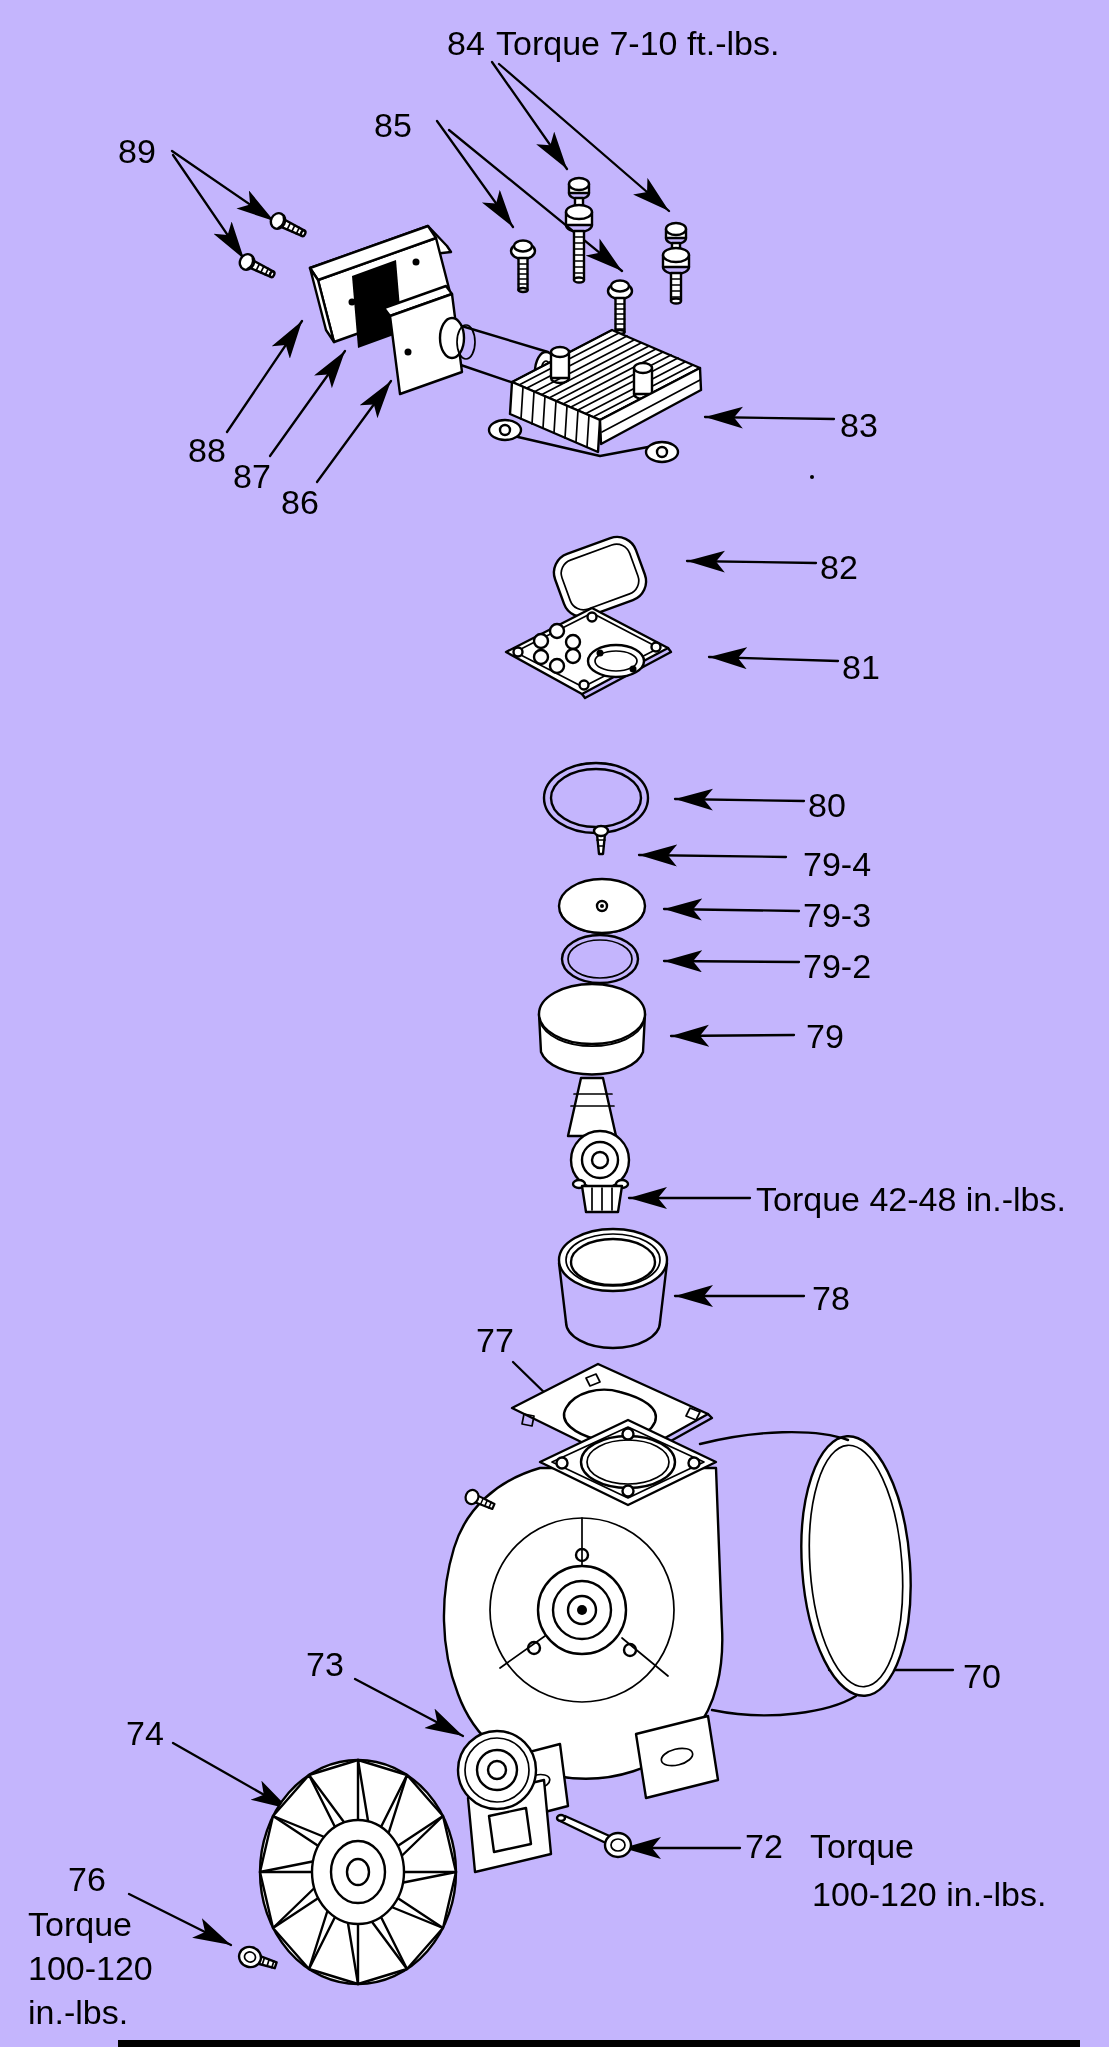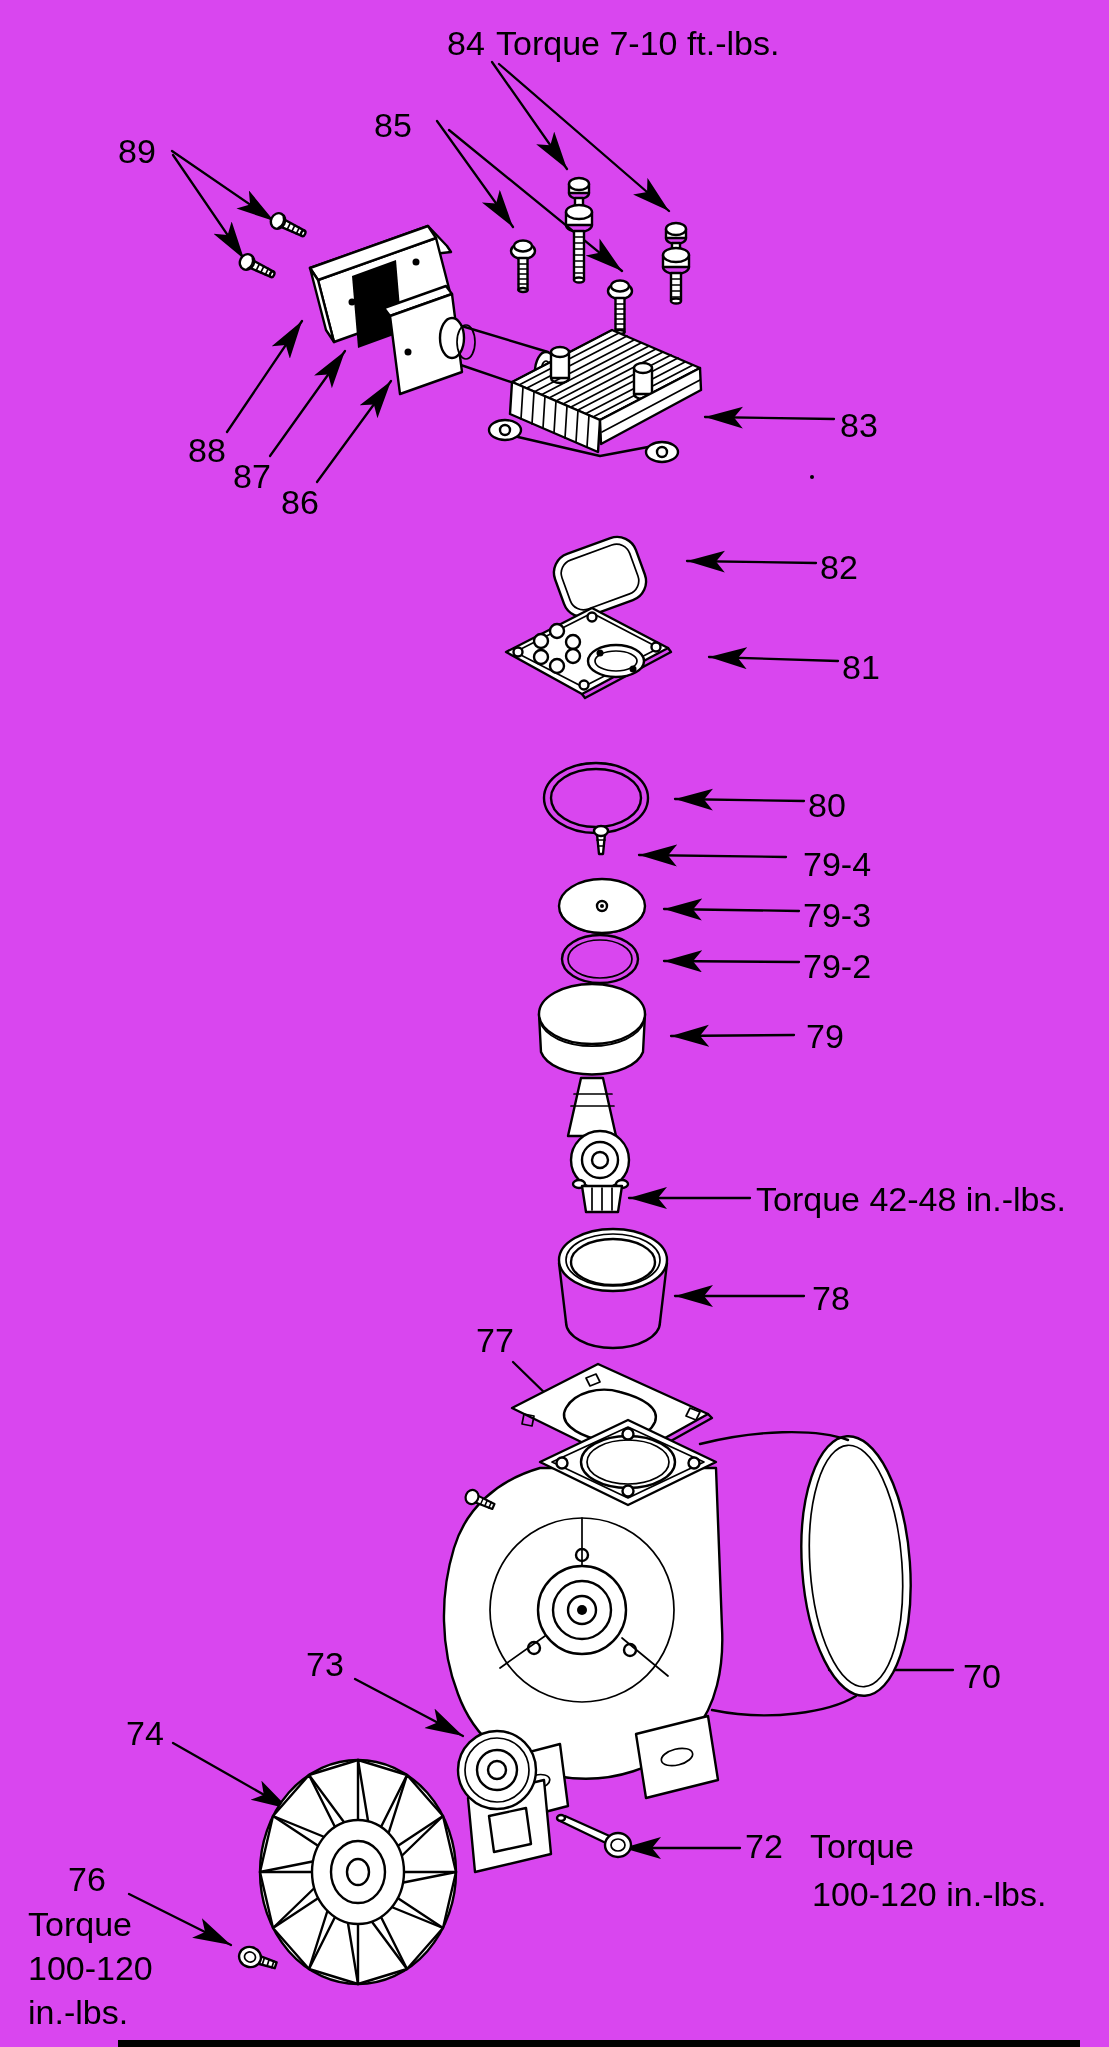--- a/index.html
+++ b/index.html
@@ -1,16 +1,16 @@
 <!DOCTYPE html>
 <html><head>
 <meta charset="utf-8">
 <style>
   html,body{margin:0;padding:0;background:#fff}
-  .stage{position:relative;width:1109px;height:2047px;background:#d946ef;overflow:hidden}
+  .stage{position:relative;width:1109px;height:2047px;background:#c4b5fd;overflow:hidden}
   .stage svg{position:absolute;left:0;top:0}
   .ln{fill:none;stroke:#000;stroke-width:2.4;stroke-linecap:round;stroke-linejoin:round}
   .thin{stroke-width:1.7}
   .fw{fill:#fff;stroke:#000;stroke-width:2.4;stroke-linejoin:round}
   .fb{fill:#000;stroke:none}
   .ldr{fill:none;stroke:#000;stroke-width:2.3;stroke-linecap:round}
   text{font-family:"Liberation Sans","DejaVu Sans",sans-serif;font-size:34px;fill:#000;white-space:pre}
 </style>
 </head>
 <body>

